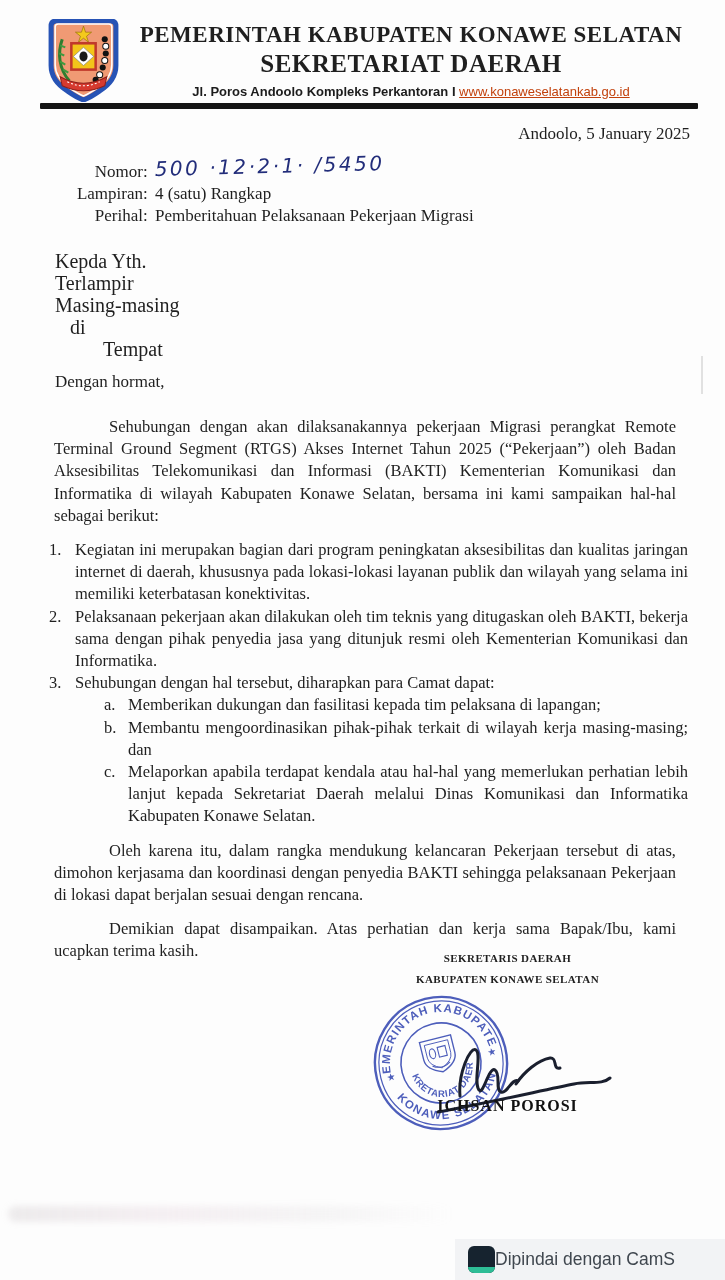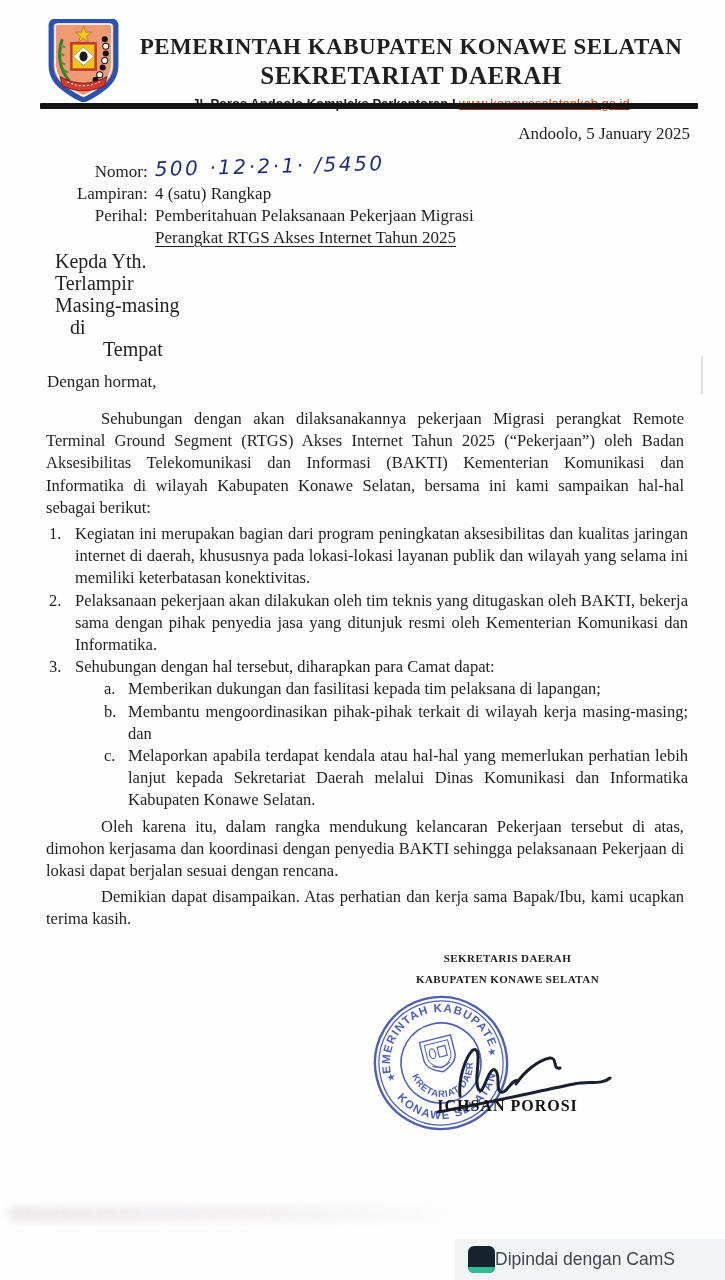--- a/index.html
+++ b/index.html
@@ -3,21 +3,21 @@
 <meta charset="utf-8">
 <style>
   html,body{margin:0;padding:0;background:#e9e9e9;}
   .page{
     position:relative;width:725px;height:1280px;margin:0 auto;
     background:#fdfdfd;overflow:hidden;
     font-family:"Liberation Serif",serif;color:#1f1f1f;
   }
   
   .logo{position:absolute;left:47px;top:19px;width:73px;height:83px;}
-  .hdr{position:absolute;left:125px;top:22px;width:572px;text-align:center;margin-top:12px;}
+  .hdr{position:absolute;left:125px;top:22px;width:572px;text-align:center;}
   .hdr .l1{font-size:23px;font-weight:bold;letter-spacing:.5px;white-space:nowrap;}
   .hdr .l2{font-size:25px;font-weight:bold;letter-spacing:.5px;margin-top:2px;}
   .hdr .addr{font-family:"Liberation Sans",sans-serif;font-size:13px;font-weight:bold;color:#1c1c1c;margin-top:6px;}
   .hdr .addr a{color:#c2410c;text-decoration:underline;font-weight:normal;}
   .rule{position:absolute;left:40px;top:103px;width:658px;height:6px;background:#141414;border-radius:1px;}
   
   .dateline{position:absolute;left:42px;top:124px;width:648px;text-align:right;font-size:17px;}
   .meta{position:absolute;left:55px;top:161px;font-size:17px;line-height:22px;}
   .meta .row{display:flex;}
   .meta .lbl{width:88px;flex:none;text-align:right;}
@@ -26,23 +26,23 @@
     font-family:"DejaVu Sans",sans-serif;font-style:italic;
     color:#222d7a;font-size:20px;letter-spacing:2.5px;
     transform:rotate(-1.5deg);transform-origin:left bottom;
     position:relative;top:-3px;
   }
   .u{text-decoration:underline;text-underline-offset:3px;}
   
   .recipient{position:absolute;left:55px;top:250px;font-size:20px;line-height:22px;}
   .recipient .ind1{padding-left:15px;}
   .recipient .ind2{padding-left:48px;}
-  .salutation{position:absolute;left:47px;top:372px;font-size:17px;text-align:right;}
+  .salutation{position:absolute;left:55px;top:372px;font-size:17px;text-align:right;}
   .body{position:absolute;left:42px;top:404px;width:646px;font-size:16.5px;line-height:22.2px;text-align:justify;}
-  .body p{margin:4px;text-indent:55px;}
+  .body p{margin:12px;text-indent:55px;}
   .li{position:relative;padding-left:33px;}
   .li .num{position:absolute;left:7px;}
   .subli{position:relative;padding-left:86px;}
   .subli .num{position:absolute;left:62px;}
   
   .sigtitle{position:absolute;left:340px;top:948px;width:335px;text-align:center;
     font-weight:bold;font-size:11px;line-height:21px;letter-spacing:.4px;}
   .stamp{position:absolute;left:370px;top:992px;width:142px;height:142px;
     transform:rotate(-14deg);opacity:.9;}
   .scribble{position:absolute;left:420px;top:1032px;width:200px;height:95px;}
@@ -111,25 +111,20 @@
     </div>
     <div class="row">
       <span class="lbl">Lampiran</span>
       <span class="col">:</span>
       <span>4 (satu) Rangkap</span>
     </div>
     <div class="row">
       <span class="lbl">Perihal</span>
       <span class="col">:</span>
       <span>Pemberitahuan Pelaksanaan Pekerjaan Migrasi</span>
-    </div>
-    <div class="row">
-      <span class="lbl"></span>
-      <span class="col"></span>
-      <span class="u">Perangkat RTGS Akses Internet Tahun 2025</span>
     </div>
   </div>
 
   <div class="recipient">
     <div>Kepda Yth.</div>
     <div>Terlampir</div>
     <div>Masing-masing</div>
     <div class="ind1">di</div>
     <div class="ind2">Tempat</div>
   </div>

